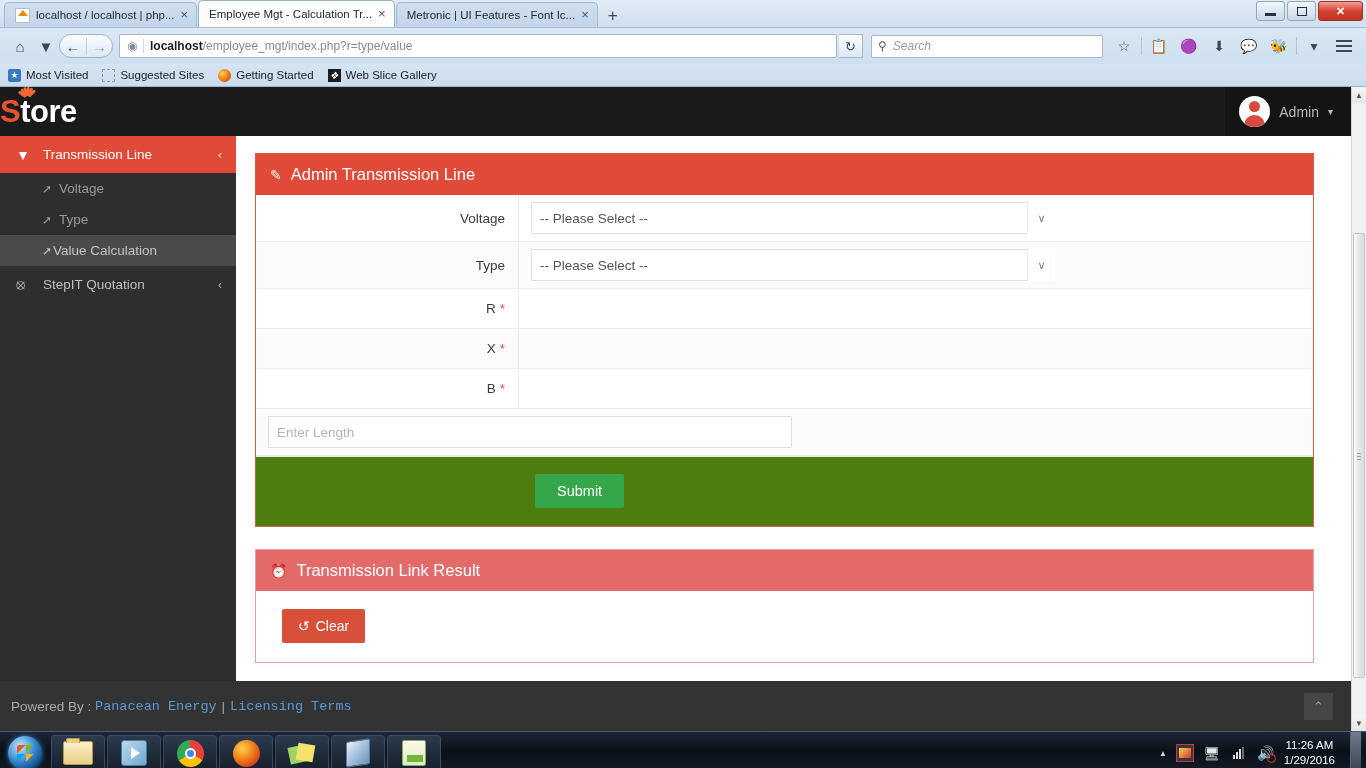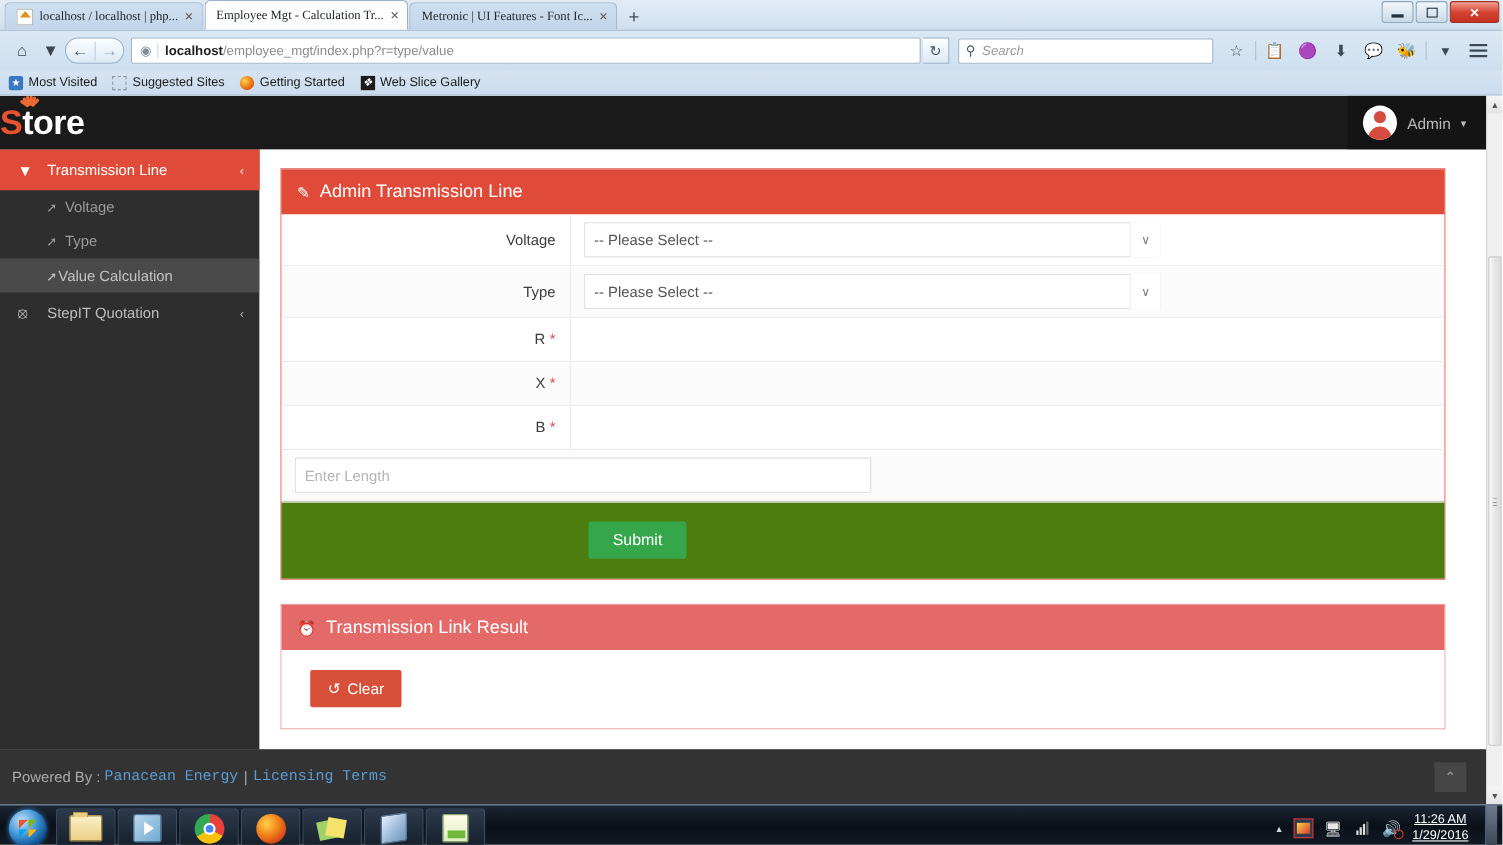--- a/index.html
+++ b/index.html
@@ -69,21 +69,20 @@
     width: 0; height: 0;
     border-left: 5px solid transparent;
     border-right: 5px solid transparent;
     border-bottom: 6px solid #e08f1d;
   }
   .tab .tab-title {
     white-space: nowrap;
     overflow: hidden;
     text-overflow: ellipsis;
     flex: 1 1 auto;
-    font-family: Liberation Serif, serif;
   }
   .tab .tab-close {
     font-size: 13px;
     color: #555;
     line-height: 12px;
     cursor: pointer;
     flex: 0 0 auto;
   }
   .tab-new {
     font-size: 17px;
@@ -517,21 +516,21 @@
   .tray {
     margin-left: auto;
     display: flex; align-items: center;
     gap: 9px;
     padding-right: 5px;
     color: #e6e6e6;
     font-size: 11px;
   }
   .tray .tri { font-size: 8px; color: #cfd6de; cursor: pointer; }
   .tray-ico { width: 18px; height: 18px; display: flex; align-items: center; justify-content: center; cursor: pointer; }
-  .clock { text-align: center; line-height: 15px; font-size: 11.5px; color: #fff; cursor: pointer; text-decoration: underline; }
+  .clock { text-align: center; line-height: 15px; font-size: 11.5px; color: #fff; cursor: pointer; }
   .showdesk {
     width: 11px; height: 43px;
     margin-left: 6px;
     background: linear-gradient(to bottom,#6f7c8c,#333d4b);
     border-left: 1px solid #55627a;
     cursor: pointer;
   }
 
   
   .ico-folder { width: 30px; height: 24px; background: linear-gradient(to bottom,#fdf0c8,#e9cf86); border:1px solid #b79a48; border-radius:2px; position:relative; }

